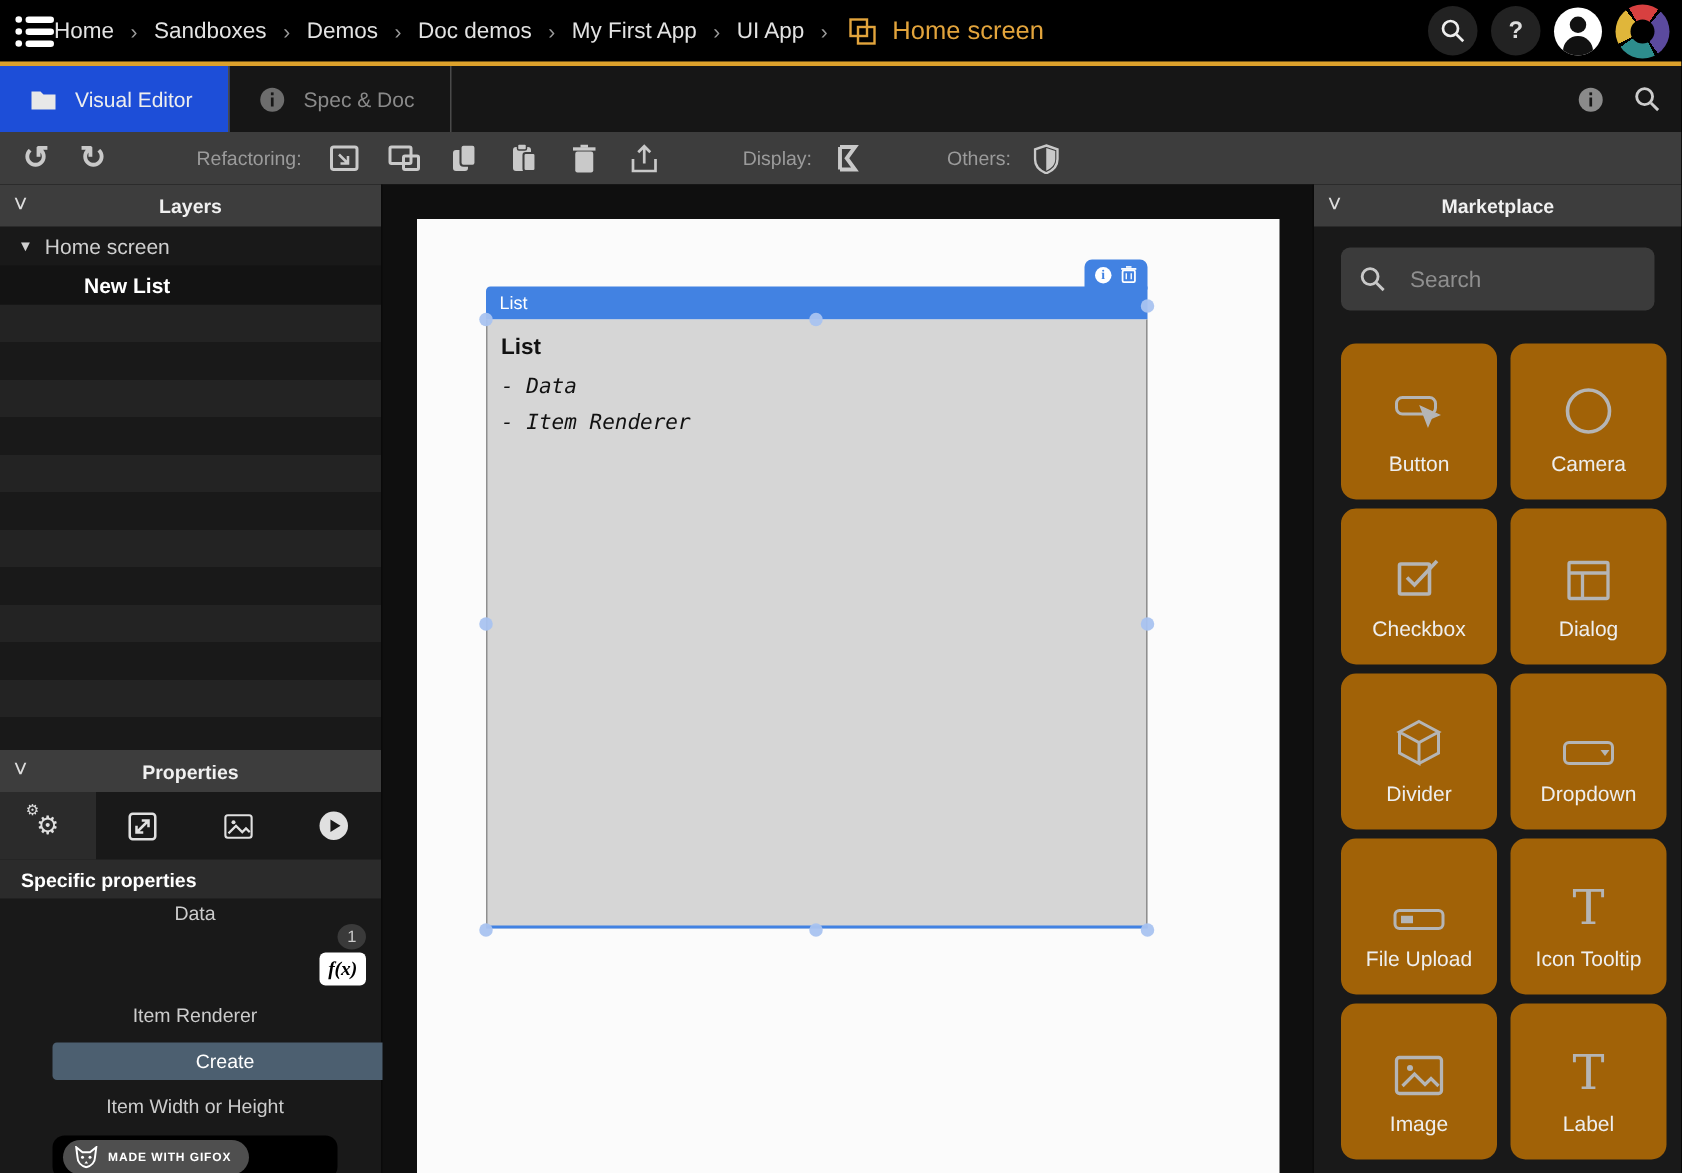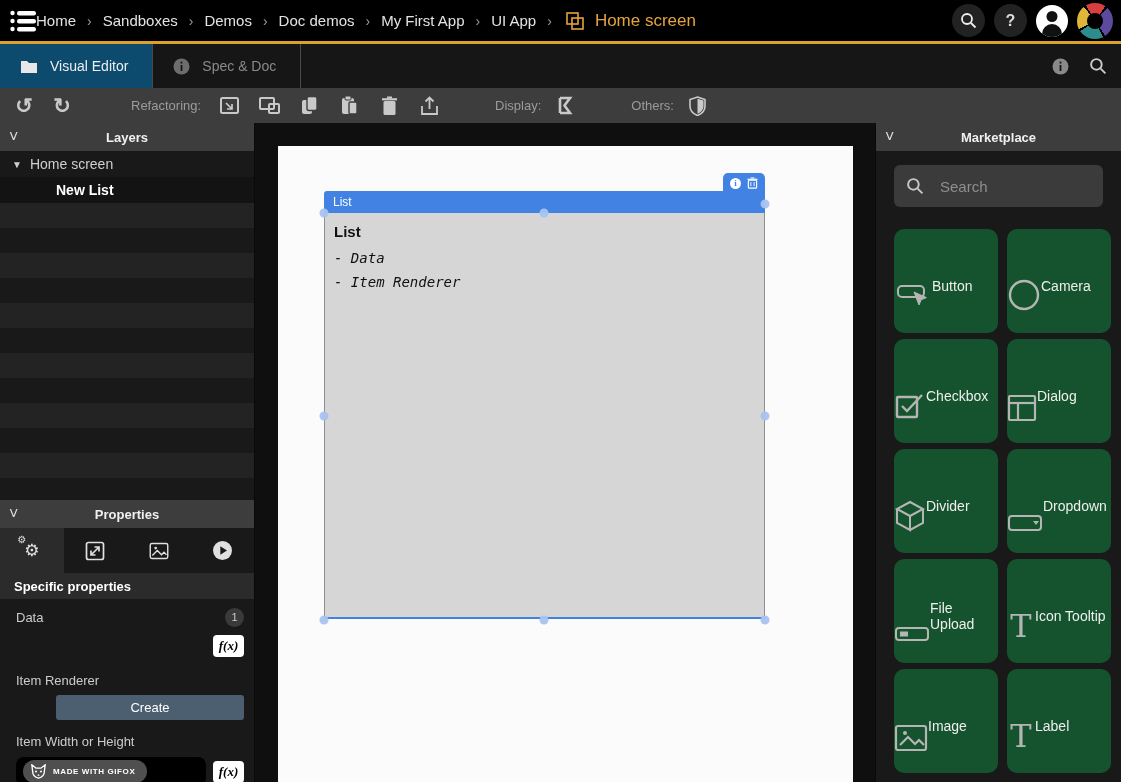--- a/index.html
+++ b/index.html
@@ -29,21 +29,21 @@
                      #000 145deg 153deg, #2d8d8d 153deg 235deg, #000 235deg 243deg,
                      #e0b63a 243deg 322deg, #000 322deg 330deg, #d84040 330deg 360deg); }
   .logo::after { content:""; position:absolute; left:50%; top:50%; transform:translate(-50%,-50%);
                  width:16px; height:16px; border-radius:50%; background:#000; }
 
   
   .tabbar { position:absolute; left:0; top:41px; width:1121px; height:47px; background:#161616;
             border-top:3px solid #dca12b; display:flex; align-items:stretch; }
   .tab { display:flex; align-items:center; padding:0 24px 0 20px; font-size:14px; color:#8a8a8a;
          border-right:1px solid #4a4a4a; cursor:pointer; gap:12px; }
-  .tab.active { background:#0c4a6e; color:#eee; }
+  .tab.active { background:#1d4ed8; color:#eee; }
   .tabbar-right { margin-left:auto; display:flex; align-items:center; gap:20px; padding-right:14px; }
 
   
   .toolbar { position:absolute; left:0; top:88px; width:1121px; height:35px; background:#3d3d3d;
              display:flex; align-items:center; }
   .tool-label { color:#9b9b9b; font-size:13px; }
   .tbtn { display:flex; align-items:center; justify-content:center; width:28px; height:28px; cursor:pointer; }
   .uglyph { font-size:21px; color:#c9c9c9; font-weight:bold; line-height:1; }
 
   
@@ -62,21 +62,21 @@
 
   .prop-tabs { height:45px; display:flex; flex:none; background:#191919; }
   .prop-tab { flex:1; display:flex; align-items:center; justify-content:center; cursor:pointer; }
   .prop-tab.active { background:#2b2b2b; }
   .gear-wrap { position:relative; font-size:17px; color:#e0e0e0; }
   .gear-mini { position:absolute; left:-7px; top:-6px; font-size:10px; }
   .section-header { height:26px; background:#2b2b2b; display:flex; align-items:center; flex:none; }
   .section-header span { margin-left:14px; font-size:13px; font-weight:bold; color:#fff; }
 
   .prop-body { flex:1; padding:0 10px 0 16px; font-size:13px; color:#ccc; position:relative; }
-  .prow { display:flex; align-items:center; }
+  .prow { display:flex; align-items:center;flex-direction:column; }
   .badge { margin-left:auto; width:19px; height:19px; border-radius:50%; background:#3a3a3a;
            color:#ccc; font-size:11px; display:flex; align-items:center; justify-content:center; }
   .fx-row { display:flex; justify-content:flex-end; }
   .fx-btn { width:31px; height:22px; background:#fff; color:#000; border:none; border-radius:4px;
             font-family:"Liberation Serif", serif; font-style:italic; font-weight:bold; font-size:13px; cursor:pointer; }
   .create-btn { width:230px; height:25px; background:#4c5f70; border:none; border-radius:3px;
                 color:#fff; font-size:13px; cursor:pointer; font-family:"Liberation Sans",sans-serif; }
   .width-input { position:relative; width:190px; height:29px; background:#000; border-radius:8px; }
   .width-value { position:absolute; left:14px; top:7px; color:#3a3a3a; font-size:13px; }
   .gifox-pill { position:absolute; left:7px; top:3px; height:23px; border-radius:12px; background:#4f4f4f;
@@ -105,21 +105,21 @@
             transform:translate(-50%,-50%); cursor:pointer; }
 
   
   .right-panel { width:246px; background:#191919; display:flex; flex-direction:column; border-left:1px solid #0a0a0a; }
   .search-box { margin:14px 18px 0 18px; height:42px; background:#3b3b3b; border-radius:6px;
                 display:flex; align-items:center; padding:0 12px; gap:16px; flex:none; }
   .search-box input { background:transparent; border:none; outline:none; color:#ddd; font-size:15px; width:150px;
                       font-family:"Liberation Sans",sans-serif; }
   .search-box input::placeholder { color:#8f8f8f; }
   .cards { margin:22px 14px 0 18px; display:grid; grid-template-columns:104px 104px; gap:6px 9px; }
-  .card { height:104px; background:#14532d; border-radius:10px; display:flex; 
+  .card { height:104px; background:#a16207; border-radius:10px; display:flex; flex-direction:column;
           align-items:center; cursor:pointer; }
   .card .cicon { height:62px; display:flex; align-items:flex-end; justify-content:center; }
   .card .clabel { margin-top:10px; font-size:14px; color:#eee; }
 
   svg { display:block; }
 </style>
 </head>
 <body>
 
 <header class="topbar">

